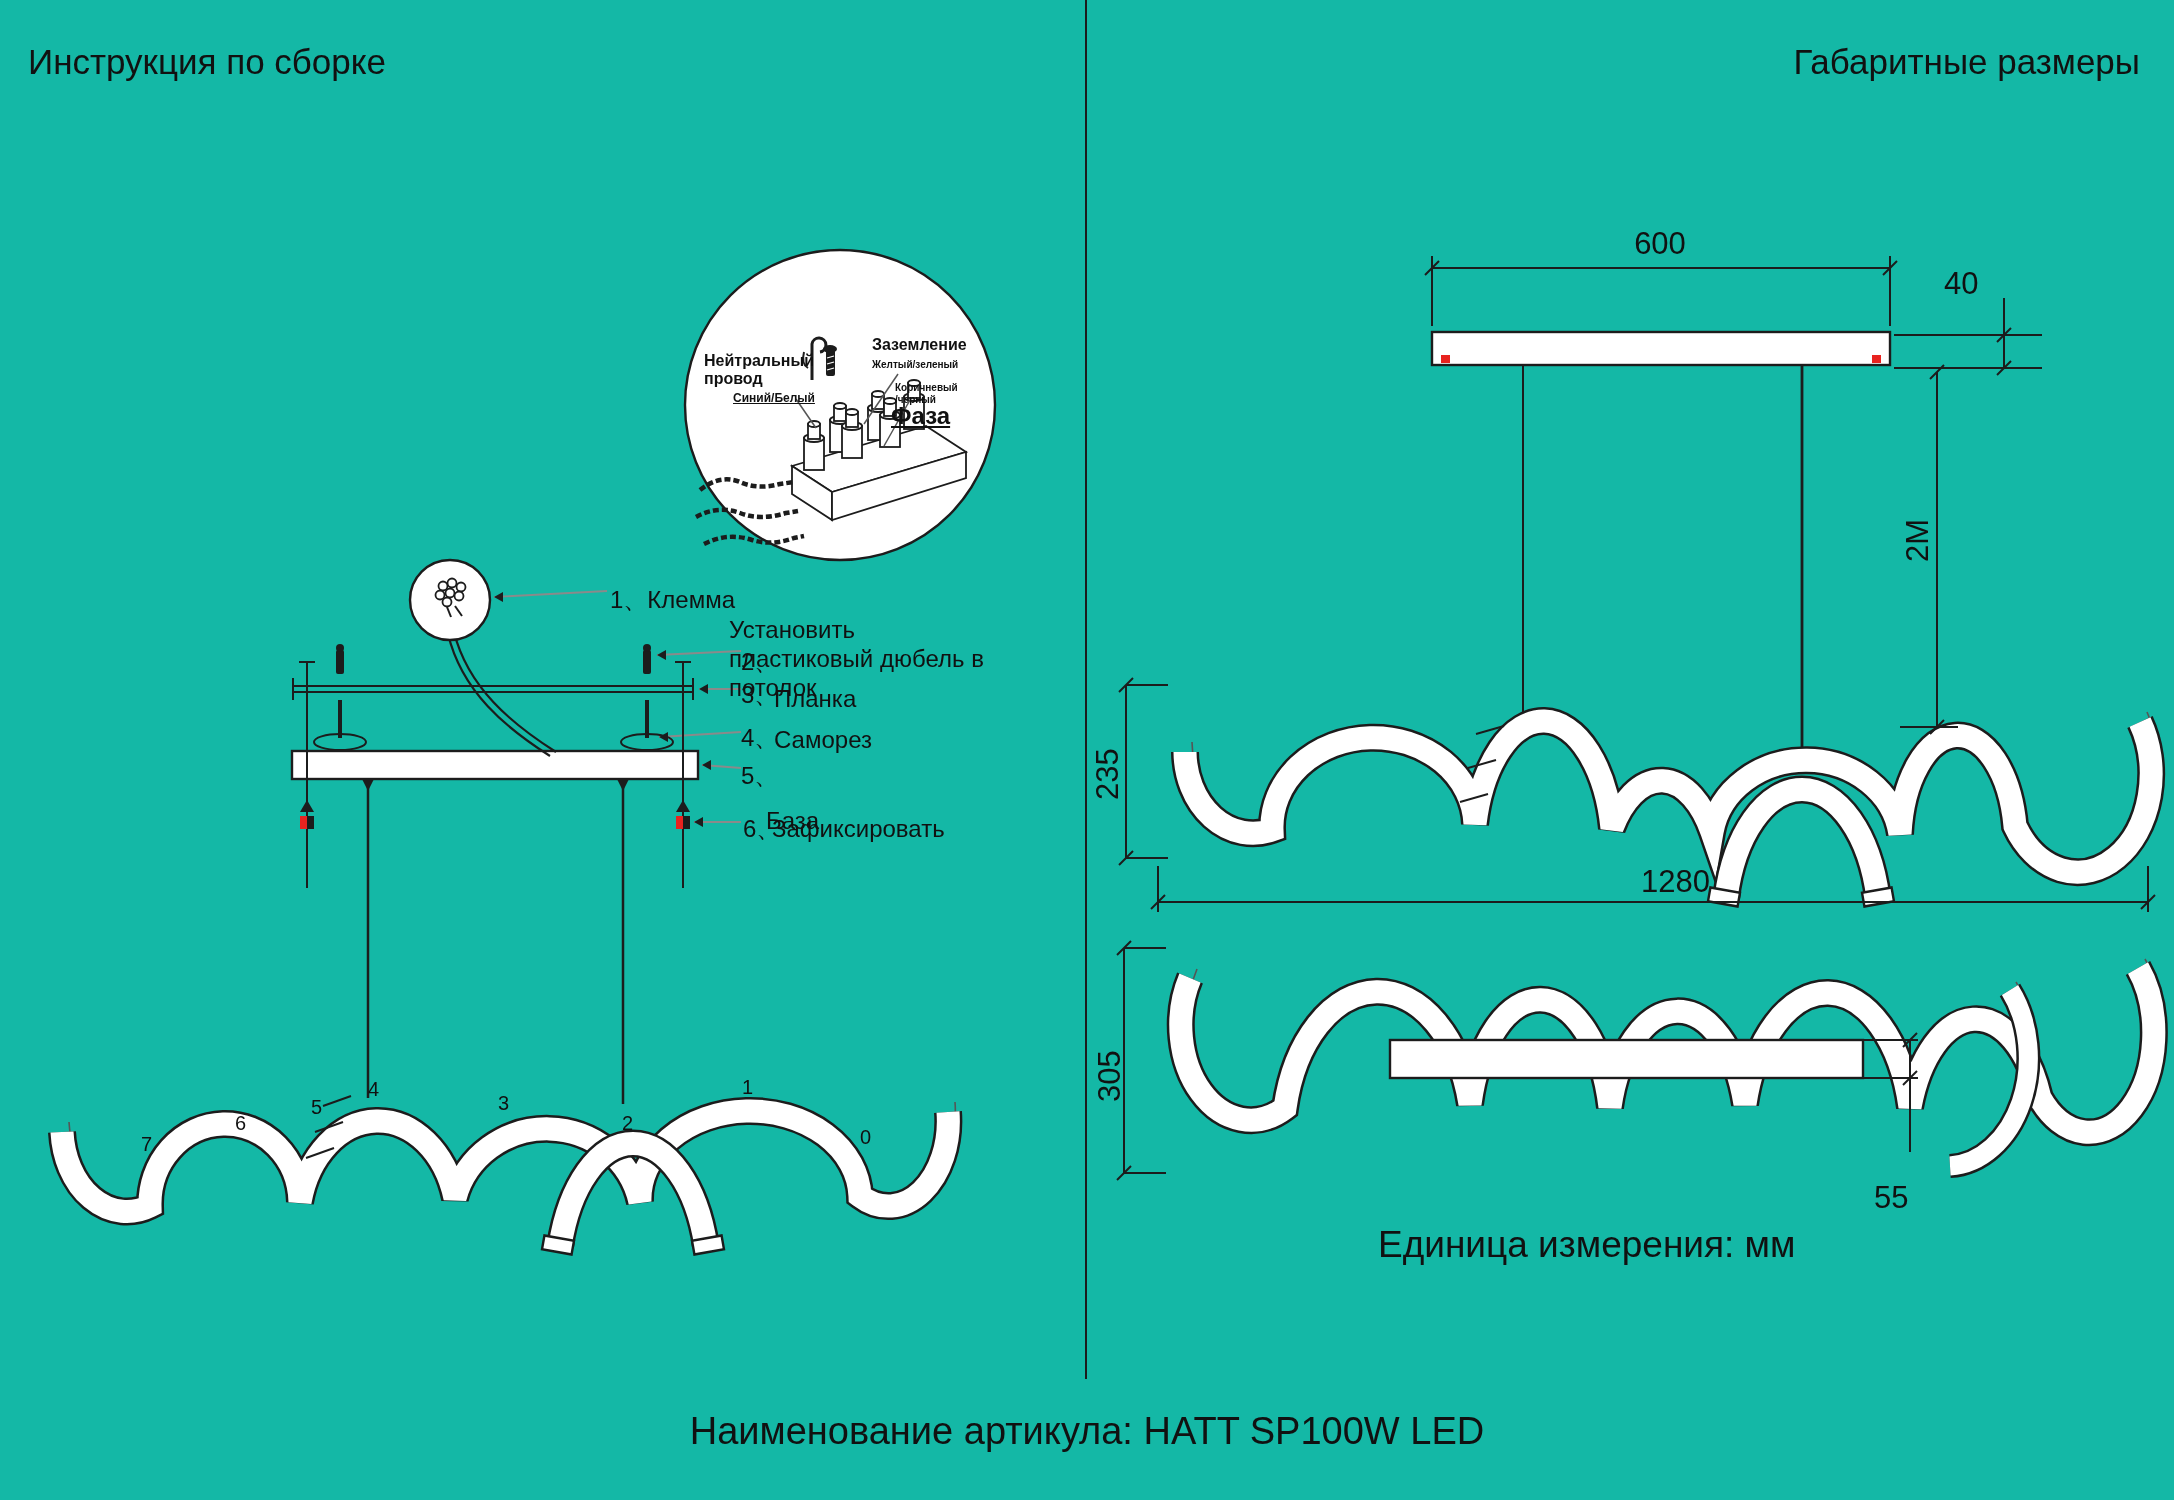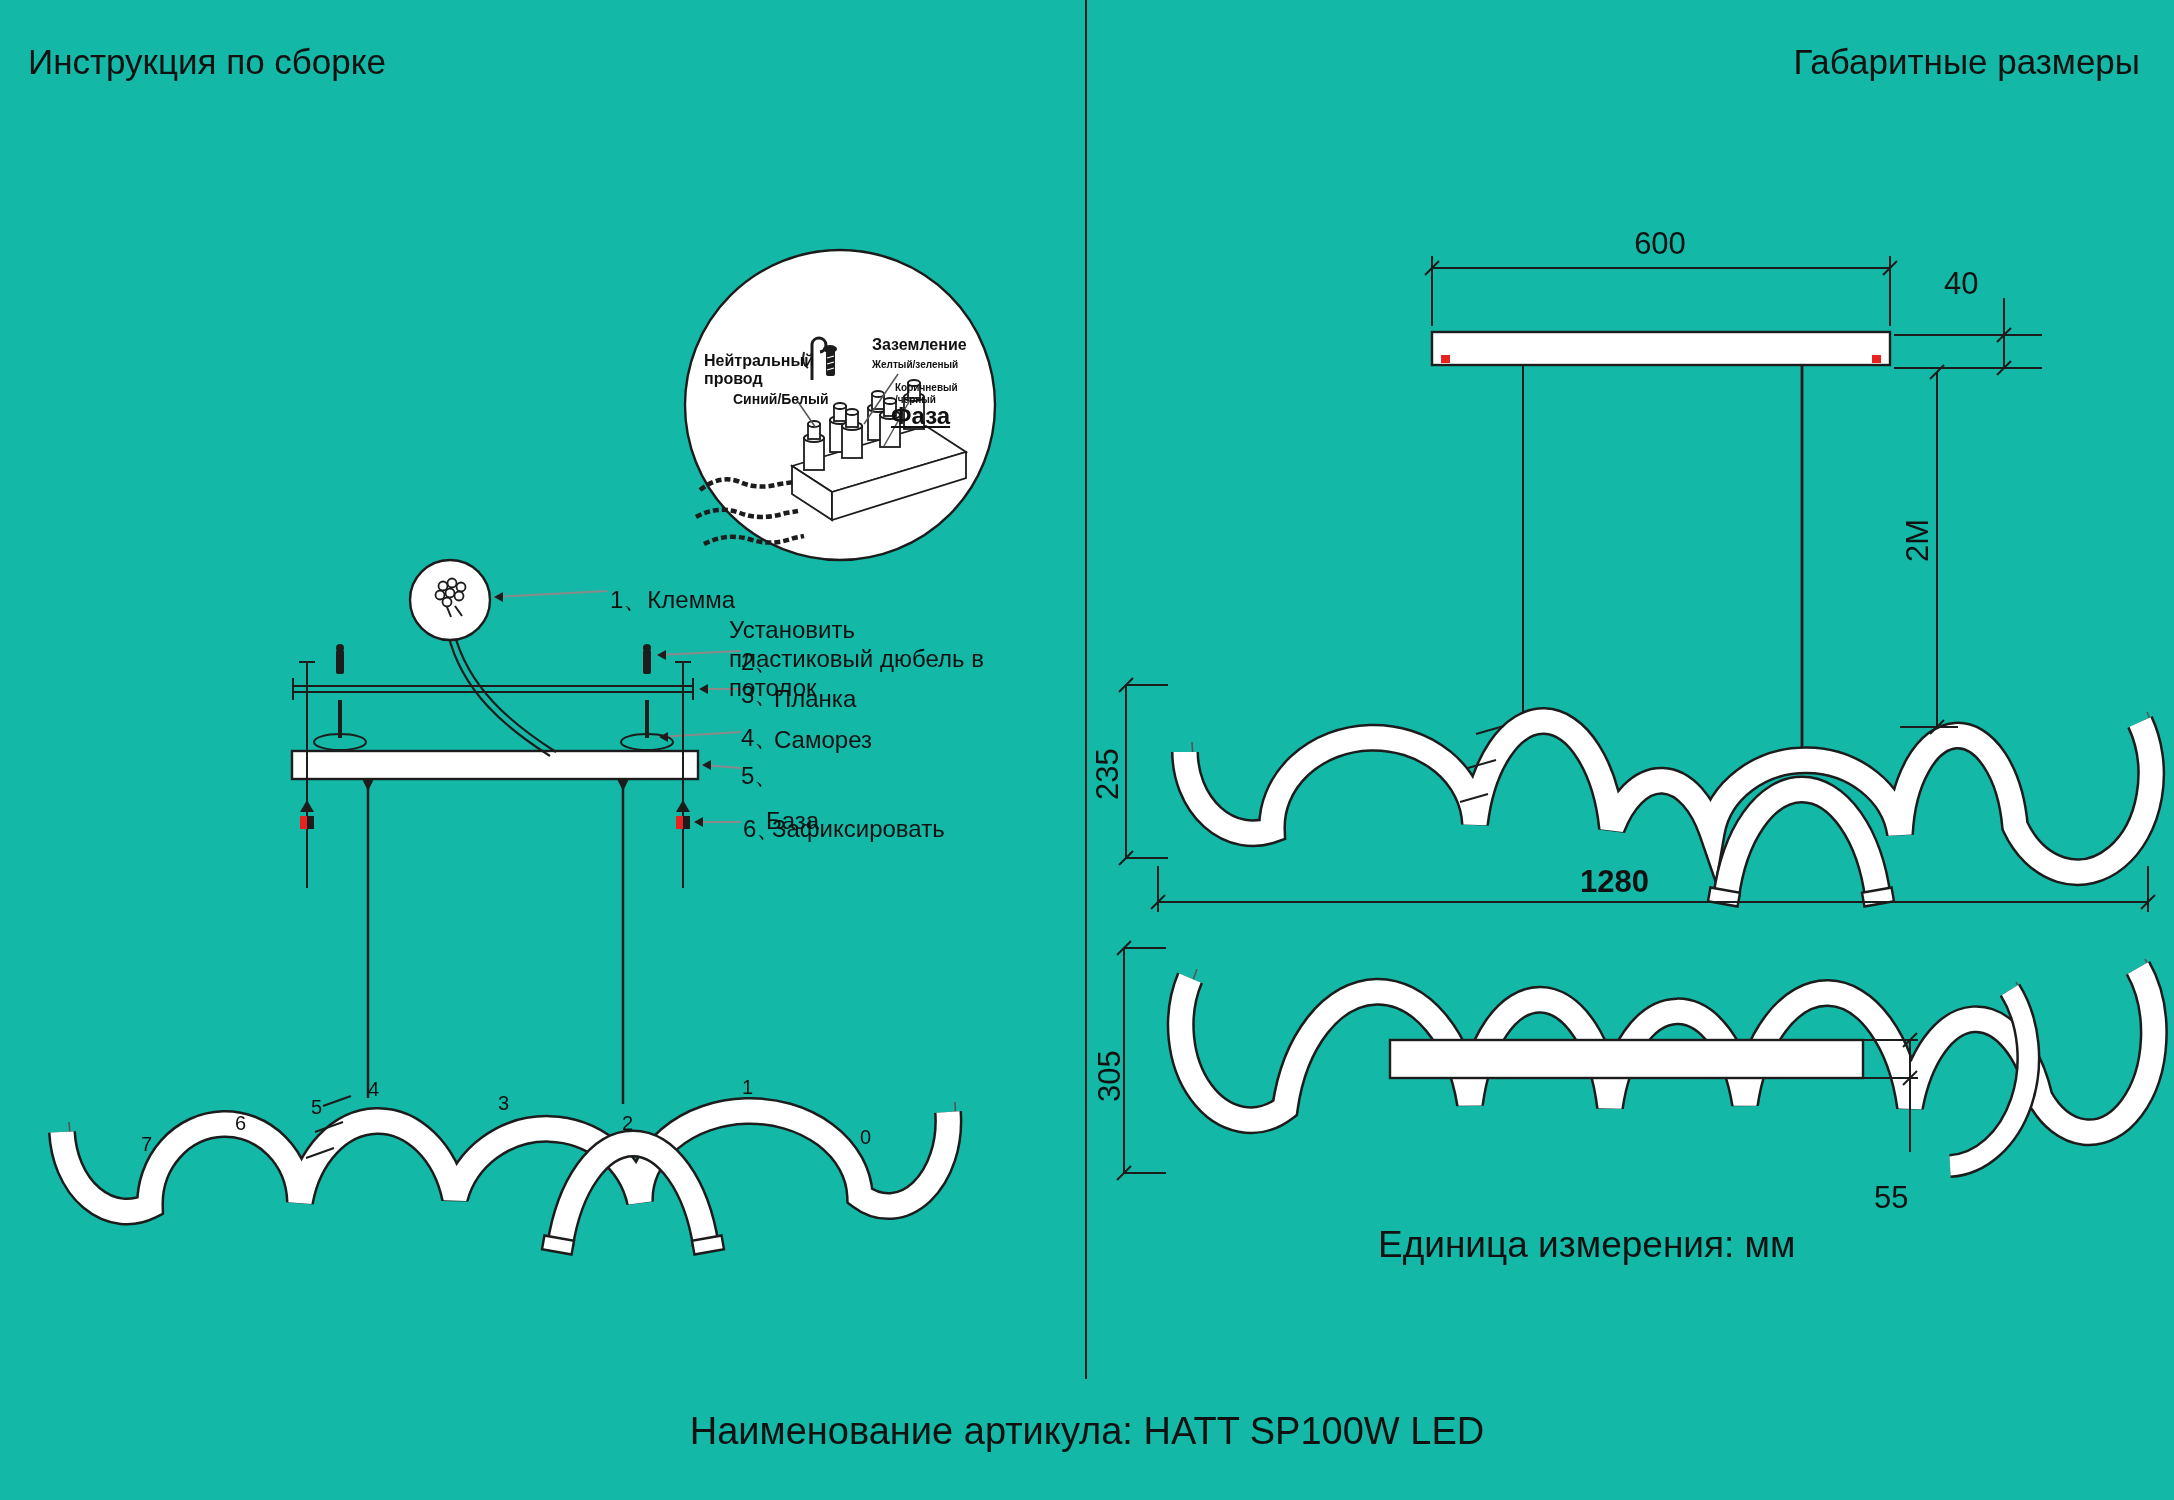--- a/index.html
+++ b/index.html
@@ -6,21 +6,21 @@
   .canvas{position:relative;width:2174px;height:1500px;background:#14b8a6;overflow:hidden;
           font-family:"Liberation Sans",sans-serif;color:#111;}
   svg{position:absolute;left:0;top:0;}
   .t{position:absolute;white-space:nowrap;color:#111;}
   .wrap{white-space:normal;}
   
   #t-left{left:28px;top:42px;font-size:35px;}
   #t-right{left:1700px;top:42px;width:440px;text-align:right;font-size:35px;}
   
   #w-neutral{left:704px;top:352px;width:96px;font-size:16px;font-weight:600;line-height:1.12;}
-  #w-ncolor{left:733px;top:391px;font-size:14px;font-weight:700;}
+  #w-ncolor{left:733px;top:391px;font-size:12px;font-weight:700;text-decoration:underline;}
   #w-ground{left:872px;top:336px;font-size:16px;font-weight:600;}
   #w-gcolor{left:872px;top:359px;font-size:10px;font-weight:700;}
   #w-pcolor{left:895px;top:382px;width:66px;font-size:10px;font-weight:700;line-height:1.15;}
   #w-phase{left:891px;top:402px;font-size:24px;font-weight:600;text-decoration:underline;}
   
   .co{font-size:24px;}
   #c1{left:610px;top:584px;}
   #c2n{left:741px;top:646px;}
   #c2l{left:729px;top:616px;width:262px;line-height:1.2;}
   #c3n{left:741px;top:679px;} #c3l{left:774px;top:685px;}
@@ -31,21 +31,21 @@
   .seg{font-size:20px;}
   #s0{left:141px;top:1133px;} #s1{left:235px;top:1112px;} #s2{left:311px;top:1096px;}
   #s3{left:368px;top:1078px;} #s4{left:498px;top:1092px;} #s5{left:622px;top:1112px;}
   #s6{left:742px;top:1076px;} #s7{left:860px;top:1126px;}
   
   .dim{font-size:31px;}
   #d600{left:1600px;top:226px;width:120px;text-align:center;}
   #d40{left:1944px;top:266px;}
   #d2m{left:1900px;top:562px;transform:rotate(-90deg);transform-origin:left top;}
   #d235{left:1090px;top:800px;transform:rotate(-90deg);transform-origin:left top;}
-  #d1280{left:1580px;top:864px;width:130px;text-align:left;font-weight:bold;}
+  #d1280{left:1580px;top:864px;width:130px;text-align:right;}
   #d305{left:1092px;top:1102px;transform:rotate(-90deg);transform-origin:left top;}
   #d55{left:1874px;top:1180px;}
   #unit{left:1378px;top:1224px;width:376px;text-align:center;font-size:37px;}
   #footer{left:687px;top:1410px;width:800px;text-align:center;font-size:38px;}
   
   .ln{stroke:#1c1c1c;stroke-width:2;fill:none;}
   .ln3{stroke:#1c1c1c;stroke-width:2.5;fill:none;}
   .gray{stroke:#8a8a8a;stroke-width:1.8;fill:none;}
   .thin{stroke:#555;stroke-width:1.5;fill:none;}
   .edge{stroke:#555;stroke-width:1.6;fill:none;}

